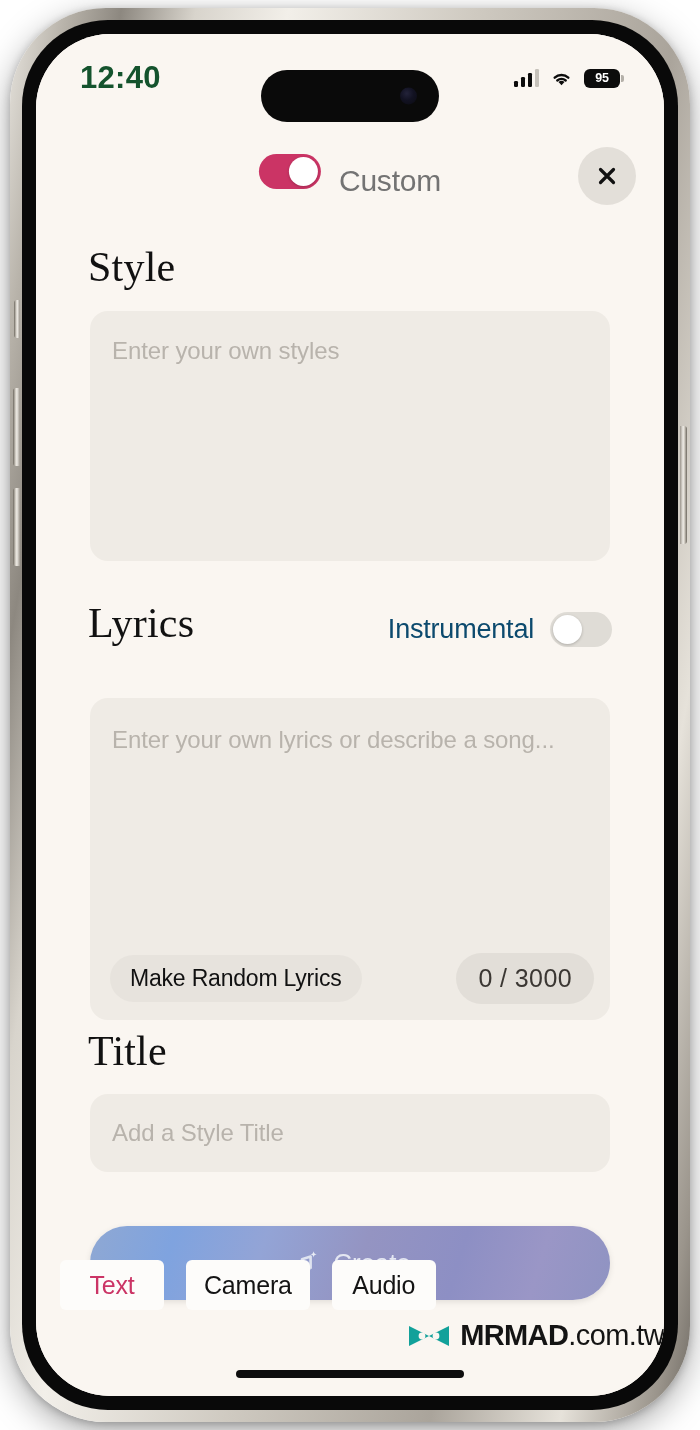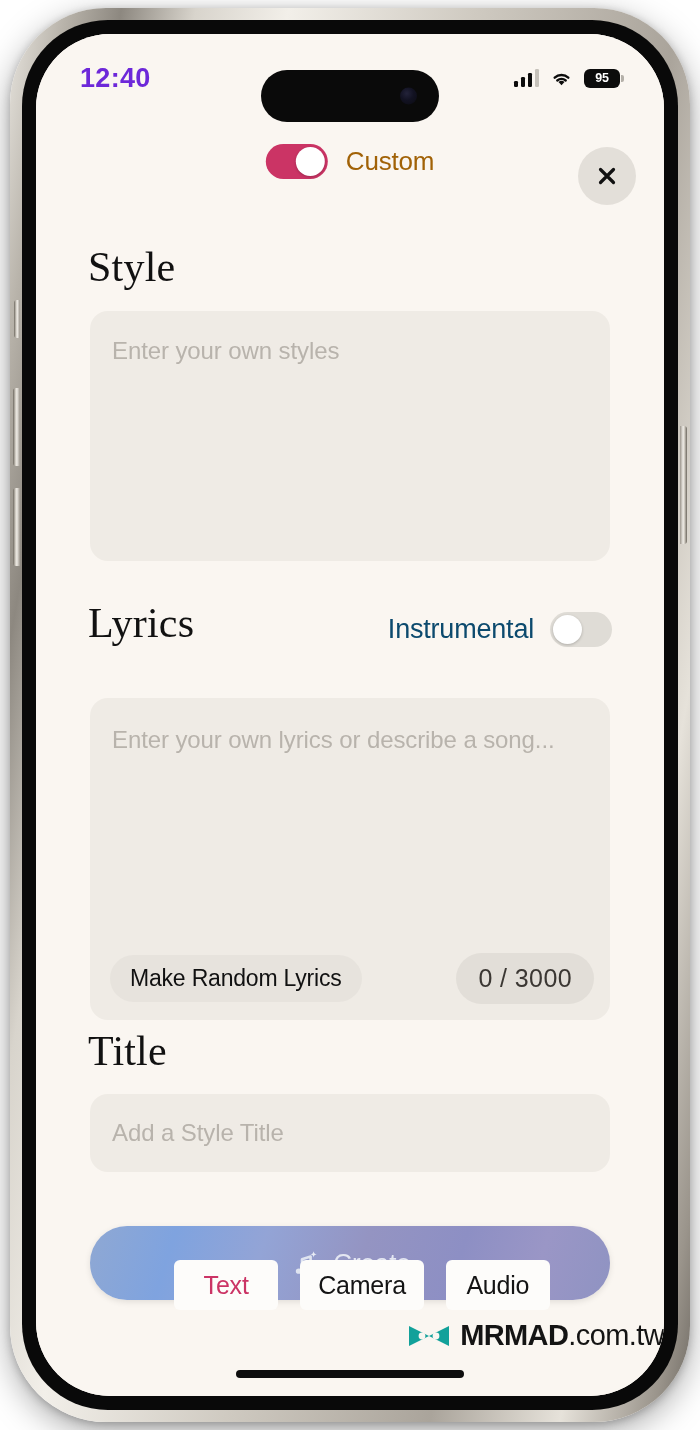--- a/index.html
+++ b/index.html
@@ -54,21 +54,21 @@
     width:17px; height:17px; border-radius:50%;
     background:radial-gradient(circle at 40% 35%,#23233a 0%,#121222 45%,#0b0b12 100%);
   }
 
   
   #statusbar{
     position:absolute; left:0; top:0; width:628px; height:88px;
     display:flex; align-items:center; justify-content:space-between;
     padding:0 44px; z-index:8;
   }
-  #clock{ font-size:27px; font-weight:700; color:#6d28d9; letter-spacing:.3px; }
+  #clock{ font-size:31px; font-weight:700; color:#14532d; letter-spacing:.3px; }
   #status-right{ display:flex; align-items:center; gap:11px; }
 
   .bars{ display:flex; align-items:flex-end; gap:2.5px; height:18px; }
   .bars i{ display:block; width:4.5px; background:#0c0c0c; border-radius:1.2px; }
   .bars i:nth-child(1){ height:6px; }
   .bars i:nth-child(2){ height:10px; }
   .bars i:nth-child(3){ height:14px; }
   .bars i:nth-child(4){ height:18px; background:#c6c2bb; }
 
   .wifi{ width:23px; height:18px; position:relative; }
@@ -101,21 +101,21 @@
     flex:0 0 auto;
   }
   .toggle.on{ background:#cb3465; }
   .toggle.off{ background:#dfdcd6; }
   .toggle .knob{
     position:absolute; top:3px; width:29px; height:29px; border-radius:50%;
     background:#fff; box-shadow:0 1px 3px rgba(0,0,0,.22);
   }
   .toggle.on  .knob{ left:30px; }
   .toggle.off .knob{ left:3px; }
-  #custom-label{ font-size:26px; color:#a16207; letter-spacing:-.2px; }
+  #custom-label{ font-size:30px; color:#737373; letter-spacing:-.2px;margin-top:20px; }
 
   #close-btn{
     position:absolute; right:28px; top:3px;
     width:58px; height:58px; border-radius:50%;
     background:#e3dfd9;
     display:flex; align-items:center; justify-content:center;
   }
   #close-btn svg{ display:block; }
 
   
@@ -179,21 +179,21 @@
       #8fa8d3 0%, #7fa3df 16%, #93a4d6 33%,
       #9494c2 52%, #8d8fc4 70%, #9a96c6 85%, #8f93c2 100%);
     display:flex; align-items:center; justify-content:center; gap:12px;
     box-shadow:0 2px 6px rgba(0,0,0,.10);
   }
   #create-label{ font-size:26px; color:#e4e7f2; letter-spacing:-.1px; }
 
   
   #tabs{
     position:absolute; left:0; bottom:86px; width:628px;
-    display:flex; align-items:center; justify-content:center; gap:22px;padding-left:24px;
+    display:flex; align-items:center; gap:22px;padding-left:24px;
   }
   .tab{
     height:50px; min-width:104px; padding:0 18px;
     background:#fdfcfa; border-radius:6px;
     display:flex; align-items:center; justify-content:center;
     font-size:25px; color:#141414; letter-spacing:-.2px;
   }
   .tab.active{ color:#cb3465; }
 
   

